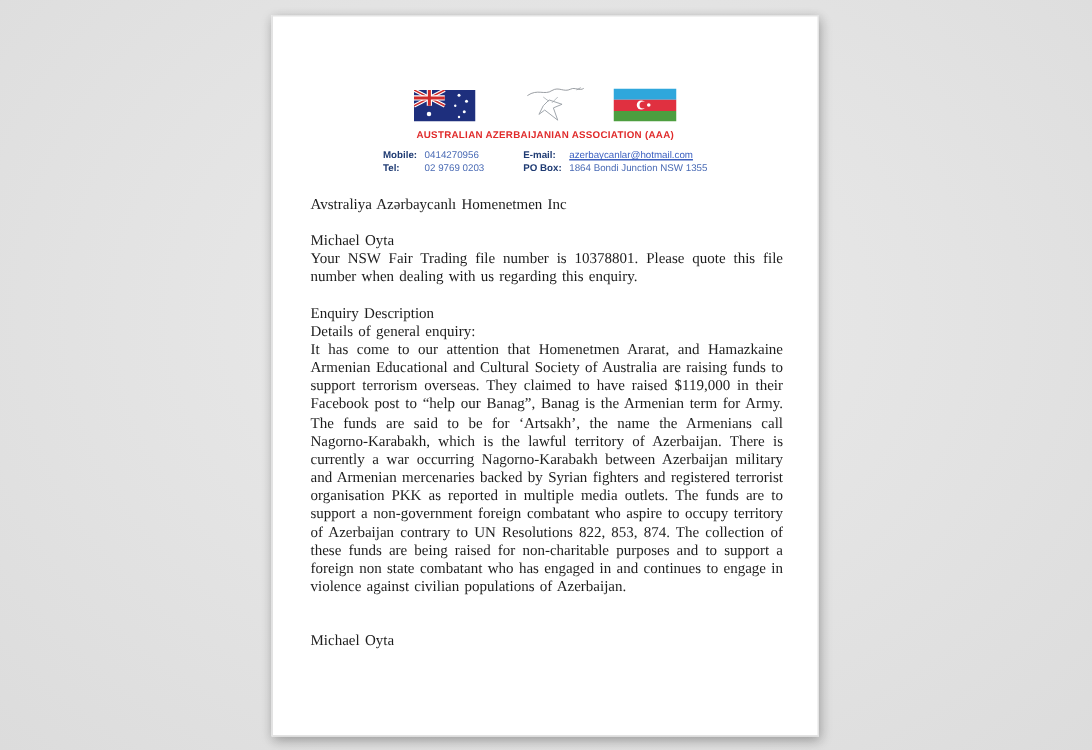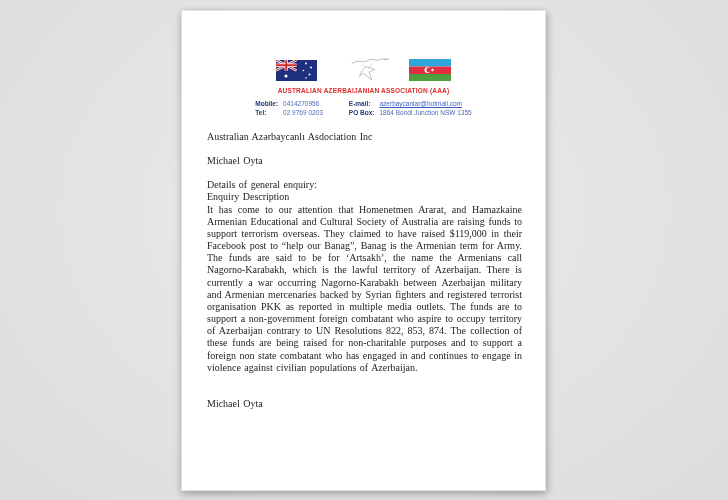--- a/index.html
+++ b/index.html
@@ -100,24 +100,25 @@
       <div class="col">
         <span class="lbl">E-mail:</span>
         <a class="val" href="#">azerbaycanlar@hotmail.com</a>
         <span class="lbl">PO Box:</span>
         <span class="val">1864 Bondi Junction NSW 1355</span>
       </div>
     </div>
   </div>
 
   <div class="letter">
-    <p>Australian Azərbaycanlı Asdociation Inc</p>
+    <p>Avstraliya Azərbaycanlı Homenetmen Inc</p>
     <div class="gap1"></div>
     <p>Michael Oyta</p>
+    <p class="justify">Your NSW Fair Trading file number is 10378801. Please quote this file number when dealing with us regarding this enquiry.</p>
     <div class="gap1"></div>
+    <p>Enquiry Description</p>
     <p>Details of general enquiry:</p>
-    <p>Enquiry Description</p>
     <p class="justify">It has come to our attention that Homenetmen Ararat, and Hamazkaine Armenian Educational and Cultural Society of Australia are raising funds to support terrorism overseas. They claimed to have raised $119,000 in their Facebook post to “help our Banag”, Banag is the Armenian term for Army. The funds are said to be for ‘Artsakh’, the name the Armenians call Nagorno-Karabakh, which is the lawful territory of Azerbaijan. There is currently a war occurring Nagorno-Karabakh between Azerbaijan military and Armenian mercenaries backed by Syrian fighters and registered terrorist organisation PKK as reported in multiple media outlets. The funds are to support a non-government foreign combatant who aspire to occupy territory of Azerbaijan contrary to UN Resolutions 822, 853, 874. The collection of these funds are being raised for non-charitable purposes and to support a foreign non state combatant who has engaged in and continues to engage in violence against civilian populations of Azerbaijan.</p>
     <div class="gap2"></div>
     <p>Michael Oyta</p>
   </div>
 
 </div>
 
 </body></html>

